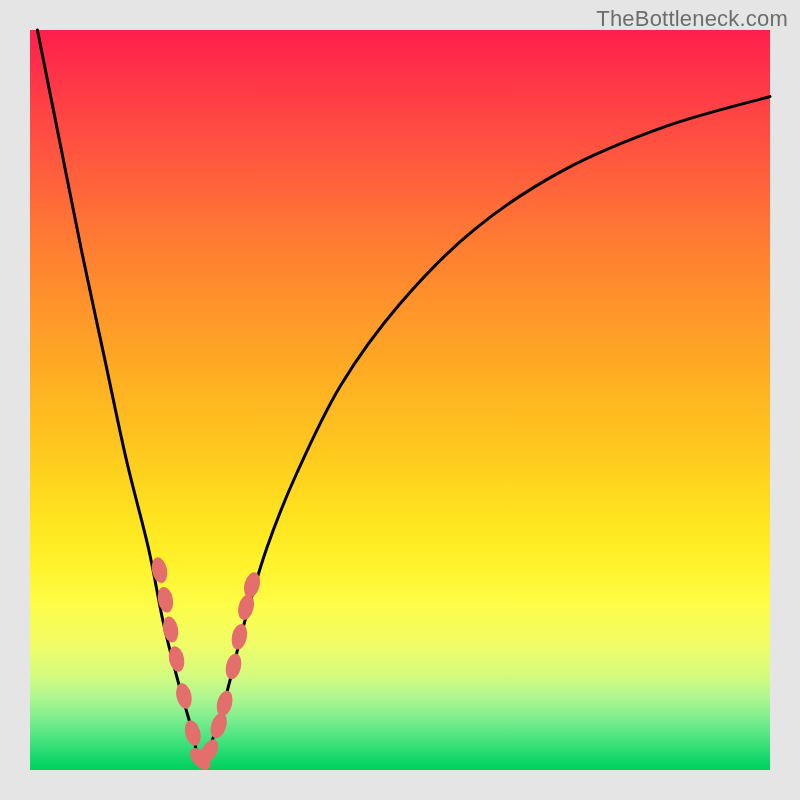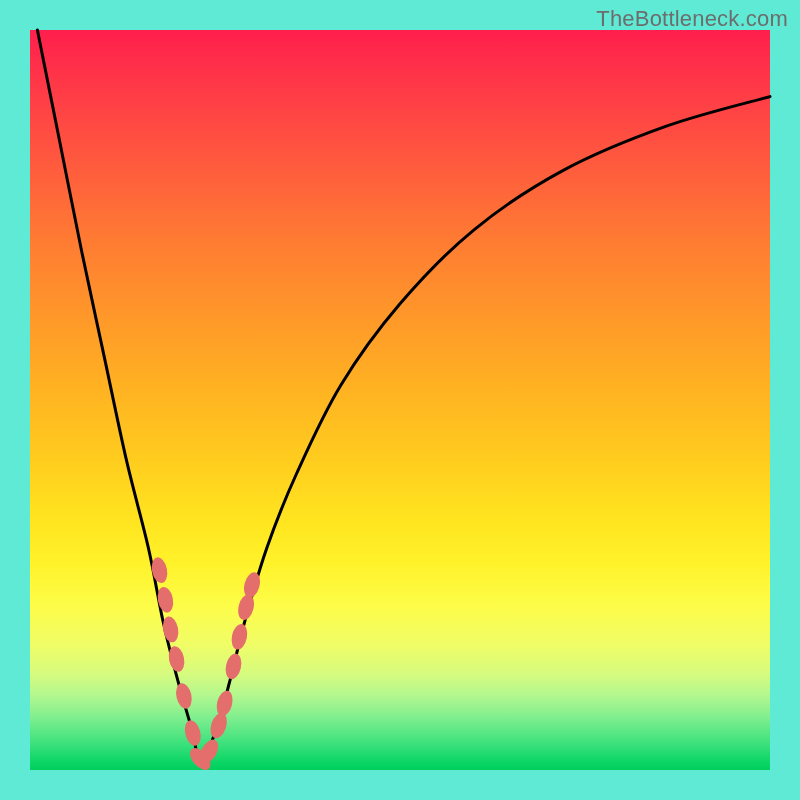--- a/index.html
+++ b/index.html
@@ -8,21 +8,21 @@
     width: 800px;
     height: 800px;
     overflow: hidden;
     background: #000;
     font-family: Arial, Helvetica, sans-serif;
   }
   .frame {
     position: relative;
     width: 800px;
     height: 800px;
-    background: #5eead4;
+    background: #e5e5e5;
   }
   .plot {
     position: absolute;
     left: 30px;
     top: 30px;
     width: 740px;
     height: 740px;
     
     background: linear-gradient(
       to bottom,

